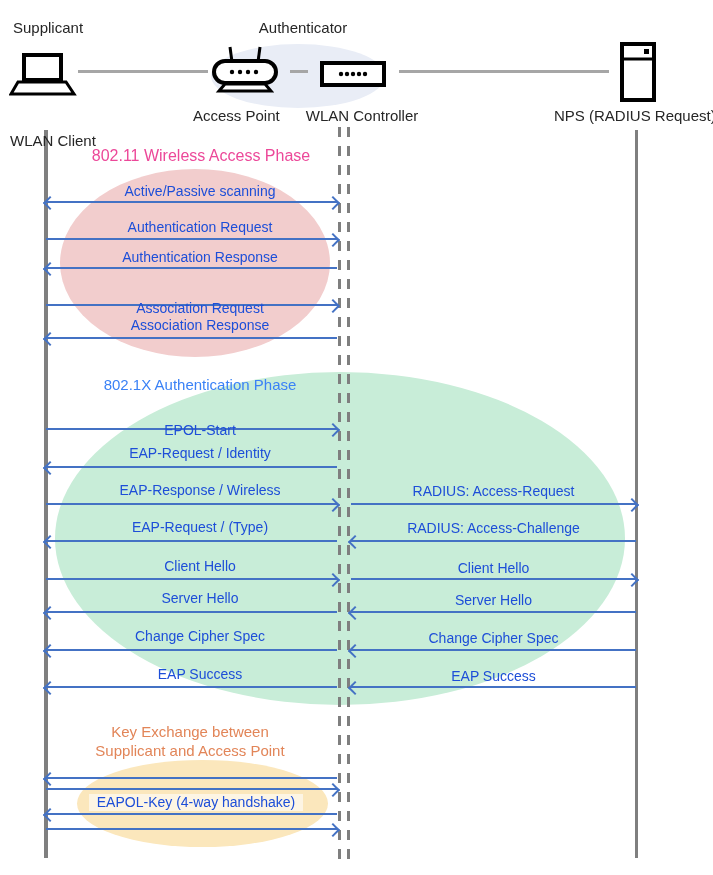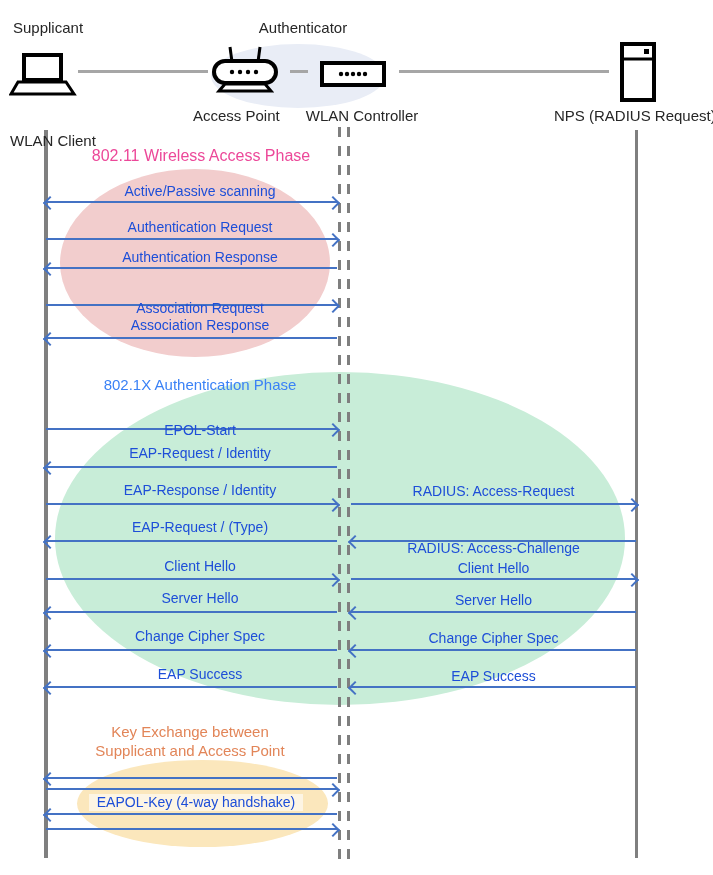--- a/index.html
+++ b/index.html
@@ -159,38 +159,38 @@
       <div class="arrow" style="left: 46px; width: 291px; top: 428px;">
         <span class="chev chev-r"></span>
       </div>
       <div class="msg-label" style="left: 46px; width: 308px; top: 445px;">
         <span>EAP-Request / Identity</span>
       </div>
       <div class="arrow" style="left: 46px; width: 291px; top: 466px;">
         <span class="chev chev-l"></span>
       </div>
       <div class="msg-label" style="left: 46px; width: 308px; top: 482px;">
-        <span>EAP-Response / Identity</span>
+        <span>EAP-Response / Wireless</span>
       </div>
       <div class="arrow" style="left: 46px; width: 291px; top: 503px;">
         <span class="chev chev-r"></span>
       </div>
       <div class="msg-label" style="left: 351px; width: 285px; top: 483px;">
         <span>RADIUS: Access-Request</span>
       </div>
       <div class="arrow" style="left: 351px; width: 285px; top: 503px;">
         <span class="chev chev-r"></span>
       </div>
       <div class="msg-label" style="left: 46px; width: 308px; top: 519px;">
         <span>EAP-Request / (Type)</span>
       </div>
       <div class="arrow" style="left: 46px; width: 291px; top: 540px;">
         <span class="chev chev-l"></span>
       </div>
-      <div class="msg-label" style="left: 351px; width: 285px; top: 540px;">
+      <div class="msg-label" style="left: 351px; width: 285px; top: 520px;">
         <span>RADIUS: Access-Challenge</span>
       </div>
       <div class="arrow" style="left: 351px; width: 285px; top: 540px;">
         <span class="chev chev-l"></span>
       </div>
       <div class="msg-label" style="left: 46px; width: 308px; top: 558px;">
         <span>Client Hello</span>
       </div>
       <div class="arrow" style="left: 46px; width: 291px; top: 578px;">
         <span class="chev chev-r"></span>

